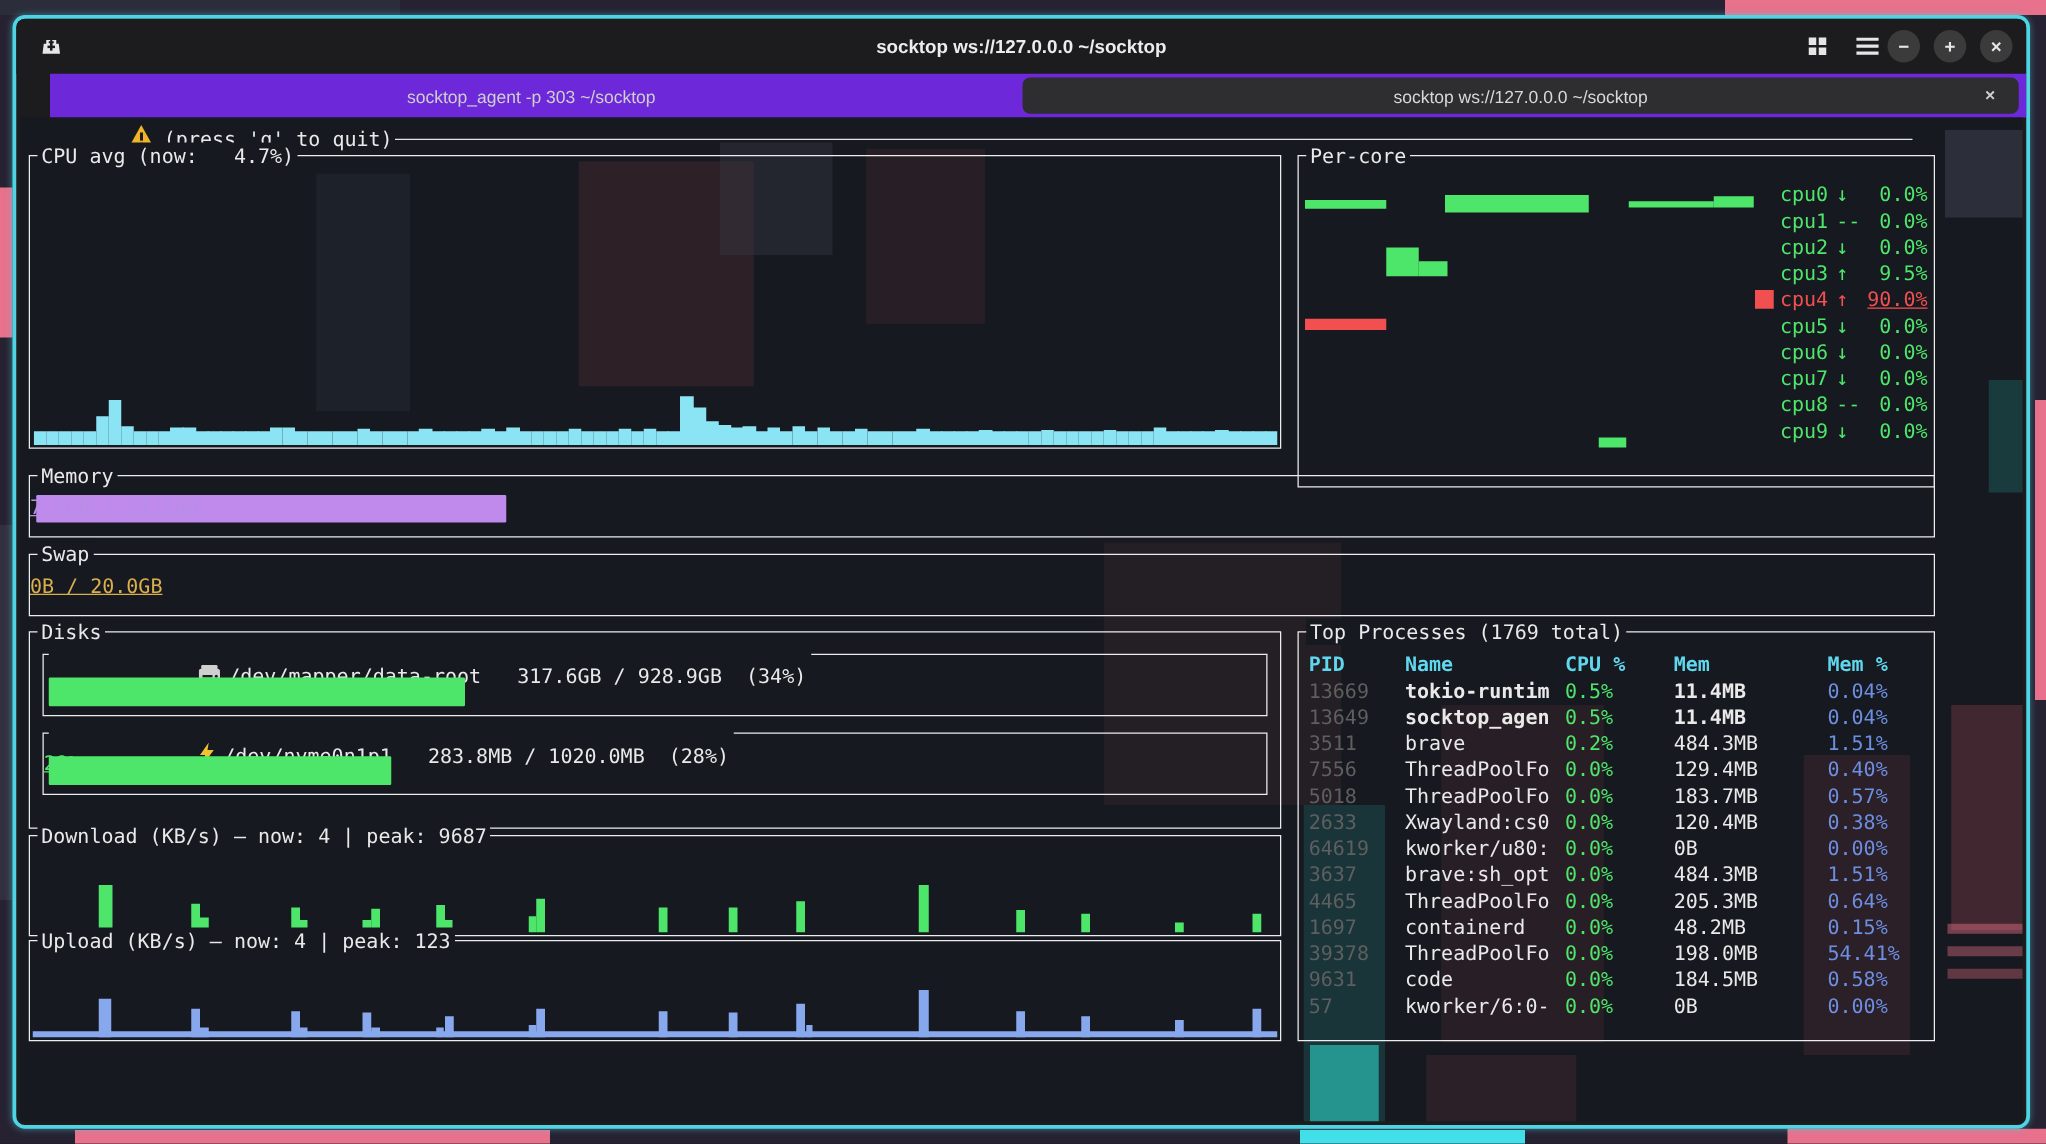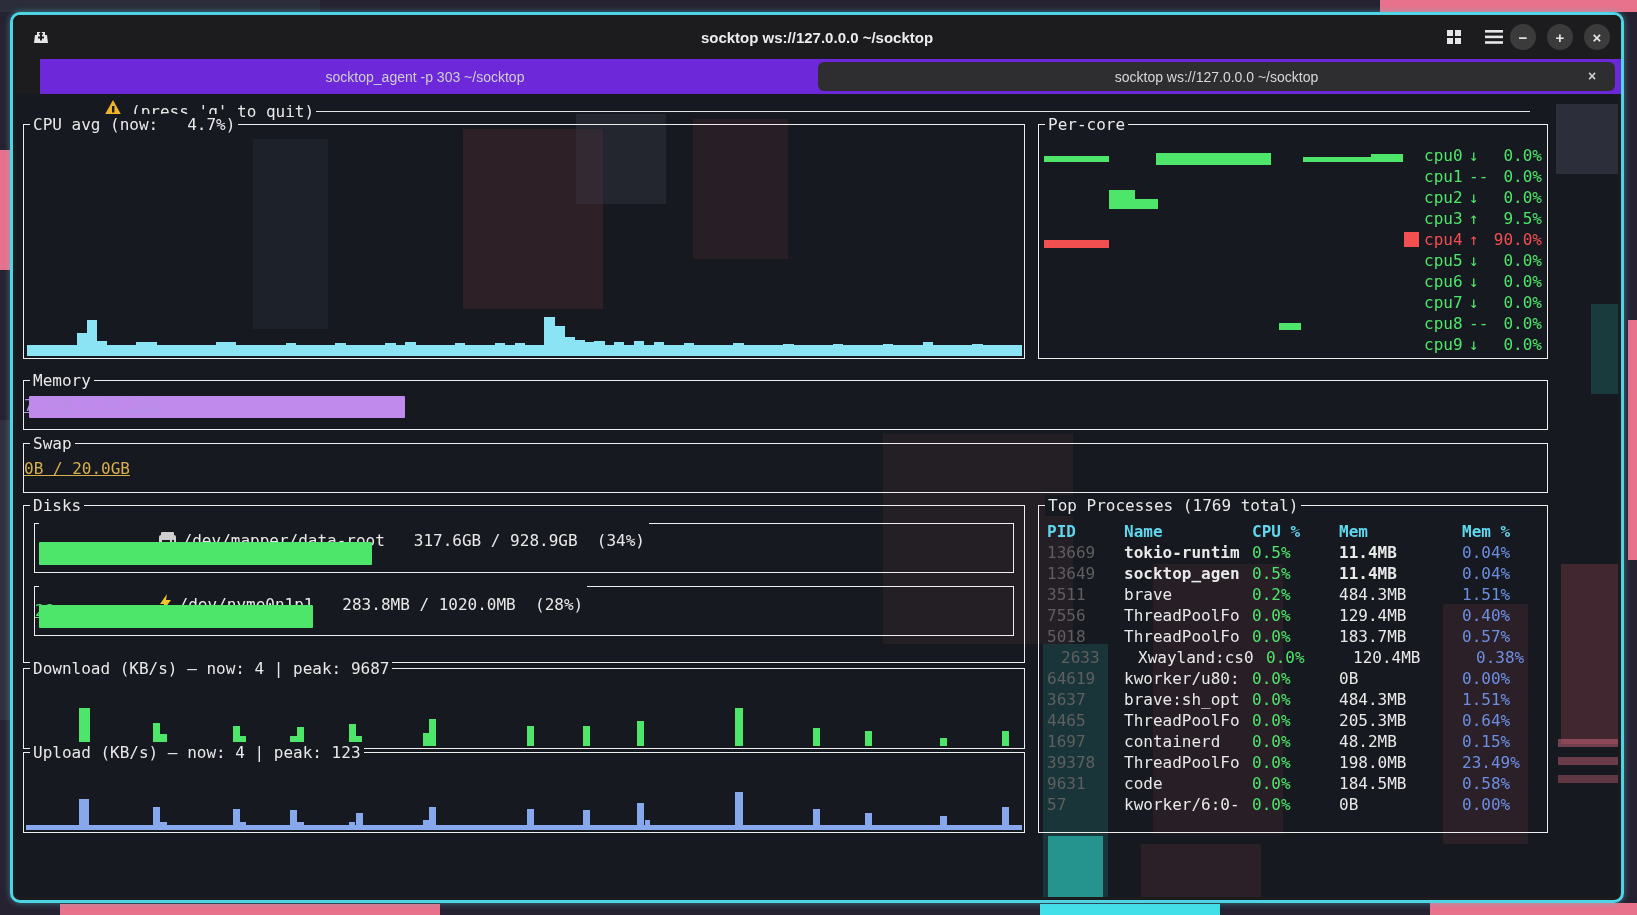--- a/index.html
+++ b/index.html
@@ -252,38 +252,38 @@
           <div class="vbar" style="left: 93%; width: 1.05%; height: 4.7%; background: rgb(138, 228, 244);"></div>
           <div class="vbar" style="left: 94%; width: 1.05%; height: 4.7%; background: rgb(138, 228, 244);"></div>
           <div class="vbar" style="left: 95%; width: 1.05%; height: 5.2%; background: rgb(138, 228, 244);"></div>
           <div class="vbar" style="left: 96%; width: 1.05%; height: 4.7%; background: rgb(138, 228, 244);"></div>
           <div class="vbar" style="left: 97%; width: 1.05%; height: 4.7%; background: rgb(138, 228, 244);"></div>
           <div class="vbar" style="left: 98%; width: 1.05%; height: 4.7%; background: rgb(138, 228, 244);"></div>
           <div class="vbar" style="left: 99%; width: 1.05%; height: 4.7%; background: rgb(138, 228, 244);"></div>
         </div>
     </div>
 
-    <div class="panel" style="left:1022px;top:30px;width:510px;height:235px;">
+    <div class="panel" style="left:1022px;top:30px;width:510px;height:266px;">
       <span class="ptitle">Per-core</span>
       <div class="chart" id="core-chart" style="inset:0;">
           <div class="seg" style="left: 1%; top: 13.2%; width: 12.7%; height: 2.6%; background: rgb(78, 230, 106);"></div>
           <div class="seg" style="left: 23.1%; top: 11.9%; width: 22.5%; height: 5.1%; background: rgb(78, 230, 106);"></div>
           <div class="seg" style="left: 52%; top: 13.6%; width: 13.3%; height: 2.1%; background: rgb(78, 230, 106);"></div>
           <div class="seg" style="left: 65.3%; top: 12.3%; width: 6.3%; height: 3.4%; background: rgb(78, 230, 106);"></div>
           <div class="seg" style="left: 13.7%; top: 27.7%; width: 5.1%; height: 8.5%; background: rgb(78, 230, 106);"></div>
           <div class="seg" style="left: 18.8%; top: 31.9%; width: 4.7%; height: 4.3%; background: rgb(78, 230, 106);"></div>
           <div class="seg" style="left: 1%; top: 49.4%; width: 12.7%; height: 3.4%; background: rgb(242, 80, 80);"></div>
           <div class="seg" style="left: 47.3%; top: 85.1%; width: 4.3%; height: 3%; background: rgb(78, 230, 106);"></div>
         </div>
       <div id="core-list">
           <div class="core-row" style="top: 21px;"><div class="core-name" style="color: var(--green);">cpu0</div><div class="core-trend" style="color: var(--green);">↓</div><div class="core-val" style="color: var(--green);">0.0%</div></div>
           <div class="core-row" style="top: 42px;"><div class="core-name" style="color: var(--green);">cpu1</div><div class="core-trend" style="color: var(--green);">--</div><div class="core-val" style="color: var(--green);">0.0%</div></div>
           <div class="core-row" style="top: 63px;"><div class="core-name" style="color: var(--green);">cpu2</div><div class="core-trend" style="color: var(--green);">↓</div><div class="core-val" style="color: var(--green);">0.0%</div></div>
           <div class="core-row" style="top: 84px;"><div class="core-name" style="color: var(--green);">cpu3</div><div class="core-trend" style="color: var(--green);">↑</div><div class="core-val" style="color: var(--green);">9.5%</div></div>
-          <div class="core-row" style="top: 105px;"><div class="core-sq"></div><div class="core-name" style="color: var(--red);">cpu4</div><div class="core-trend" style="color: var(--red);">↑</div><div class="core-val" style="color: var(--red);">90.0%</div></div>
+          <div class="core-row" style="top: 105px;"><div class="core-sq"></div><div class="core-name" style="color: var(--red);">cpu4</div><div class="core-trend" style="color: var(--red);">↑</div><div class="core-val" style="color: var(--red); text-decoration: underline;">90.0%</div></div>
           <div class="core-row" style="top: 126px;"><div class="core-name" style="color: var(--green);">cpu5</div><div class="core-trend" style="color: var(--green);">↓</div><div class="core-val" style="color: var(--green);">0.0%</div></div>
           <div class="core-row" style="top: 147px;"><div class="core-name" style="color: var(--green);">cpu6</div><div class="core-trend" style="color: var(--green);">↓</div><div class="core-val" style="color: var(--green);">0.0%</div></div>
           <div class="core-row" style="top: 168px;"><div class="core-name" style="color: var(--green);">cpu7</div><div class="core-trend" style="color: var(--green);">↓</div><div class="core-val" style="color: var(--green);">0.0%</div></div>
           <div class="core-row" style="top: 189px;"><div class="core-name" style="color: var(--green);">cpu8</div><div class="core-trend" style="color: var(--green);">--</div><div class="core-val" style="color: var(--green);">0.0%</div></div>
           <div class="core-row" style="top: 210px;"><div class="core-name" style="color: var(--green);">cpu9</div><div class="core-trend" style="color: var(--green);">↓</div><div class="core-val" style="color: var(--green);">0.0%</div></div>
         </div>
     </div>
 
     <div class="panel" style="left:7px;top:286px;width:1525px;height:50px;">
       <span class="ptitle">Memory</span>
@@ -382,25 +382,25 @@
 
     <div class="panel" style="left:1022px;top:411px;width:510px;height:328px;">
       <span class="ptitle">Top Processes (1769 total)</span>
       <div id="proc-table" style="position:absolute;inset:0;">
           <div class="prow thead" style="top: 16px;"><span class="pc c-pid">PID</span><span class="pc c-name">Name</span><span class="pc c-cpu">CPU %</span><span class="pc c-mem">Mem</span><span class="pc c-memp">Mem %</span></div>
           <div class="prow" style="top: 37px;"><span class="pc c-pid">13669</span><span class="pc c-name bold">tokio-runtim</span><span class="pc c-cpu">0.5%</span><span class="pc c-mem bold">11.4MB</span><span class="pc c-memp">0.04%</span></div>
           <div class="prow" style="top: 58px;"><span class="pc c-pid">13649</span><span class="pc c-name bold">socktop_agen</span><span class="pc c-cpu">0.5%</span><span class="pc c-mem bold">11.4MB</span><span class="pc c-memp">0.04%</span></div>
           <div class="prow" style="top: 79px;"><span class="pc c-pid">3511</span><span class="pc c-name">brave</span><span class="pc c-cpu">0.2%</span><span class="pc c-mem">484.3MB</span><span class="pc c-memp">1.51%</span></div>
           <div class="prow" style="top: 100px;"><span class="pc c-pid">7556</span><span class="pc c-name">ThreadPoolFo</span><span class="pc c-cpu">0.0%</span><span class="pc c-mem">129.4MB</span><span class="pc c-memp">0.40%</span></div>
           <div class="prow" style="top: 121px;"><span class="pc c-pid">5018</span><span class="pc c-name">ThreadPoolFo</span><span class="pc c-cpu">0.0%</span><span class="pc c-mem">183.7MB</span><span class="pc c-memp">0.57%</span></div>
-          <div class="prow" style="top: 142px; margin-left: 14px;"><span class="pc c-pid">2633</span><span class="pc c-name">Xwayland:cs0</span><span class="pc c-cpu">0.0%</span><span class="pc c-mem">120.4MB</span><span class="pc c-memp">0.38%</span></div>
+          <div class="prow" style="top: 142px;"><span class="pc c-pid">2633</span><span class="pc c-name">Xwayland:cs0</span><span class="pc c-cpu">0.0%</span><span class="pc c-mem">120.4MB</span><span class="pc c-memp">0.38%</span></div>
           <div class="prow" style="top: 163px;"><span class="pc c-pid">64619</span><span class="pc c-name">kworker/u80:</span><span class="pc c-cpu">0.0%</span><span class="pc c-mem">0B</span><span class="pc c-memp">0.00%</span></div>
           <div class="prow" style="top: 184px;"><span class="pc c-pid">3637</span><span class="pc c-name">brave:sh_opt</span><span class="pc c-cpu">0.0%</span><span class="pc c-mem">484.3MB</span><span class="pc c-memp">1.51%</span></div>
           <div class="prow" style="top: 205px;"><span class="pc c-pid">4465</span><span class="pc c-name">ThreadPoolFo</span><span class="pc c-cpu">0.0%</span><span class="pc c-mem">205.3MB</span><span class="pc c-memp">0.64%</span></div>
           <div class="prow" style="top: 226px;"><span class="pc c-pid">1697</span><span class="pc c-name">containerd</span><span class="pc c-cpu">0.0%</span><span class="pc c-mem">48.2MB</span><span class="pc c-memp">0.15%</span></div>
-          <div class="prow" style="top: 247px;"><span class="pc c-pid">39378</span><span class="pc c-name">ThreadPoolFo</span><span class="pc c-cpu">0.0%</span><span class="pc c-mem">198.0MB</span><span class="pc c-memp">23.49%</span></div>
+          <div class="prow" style="top: 247px;"><span class="pc c-pid">39378</span><span class="pc c-name">ThreadPoolFo</span><span class="pc c-cpu">0.0%</span><span class="pc c-mem">198.0MB</span><span class="pc c-memp">54.41%</span></div>
           <div class="prow" style="top: 268px;"><span class="pc c-pid">9631</span><span class="pc c-name">code</span><span class="pc c-cpu">0.0%</span><span class="pc c-mem">184.5MB</span><span class="pc c-memp">0.58%</span></div>
           <div class="prow" style="top: 289px;"><span class="pc c-pid">57</span><span class="pc c-name">kworker/6:0-</span><span class="pc c-cpu">0.0%</span><span class="pc c-mem">0B</span><span class="pc c-memp">0.00%</span></div>
         </div>
     </div>
 
   </div>
 </div>
 
 </body></html>

